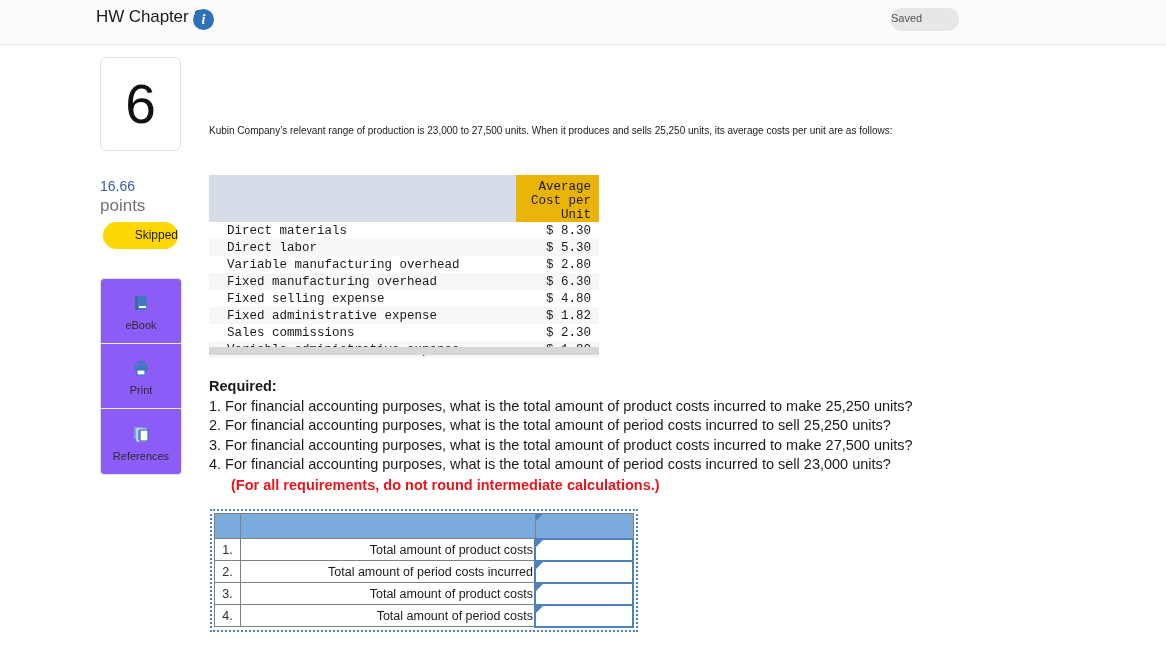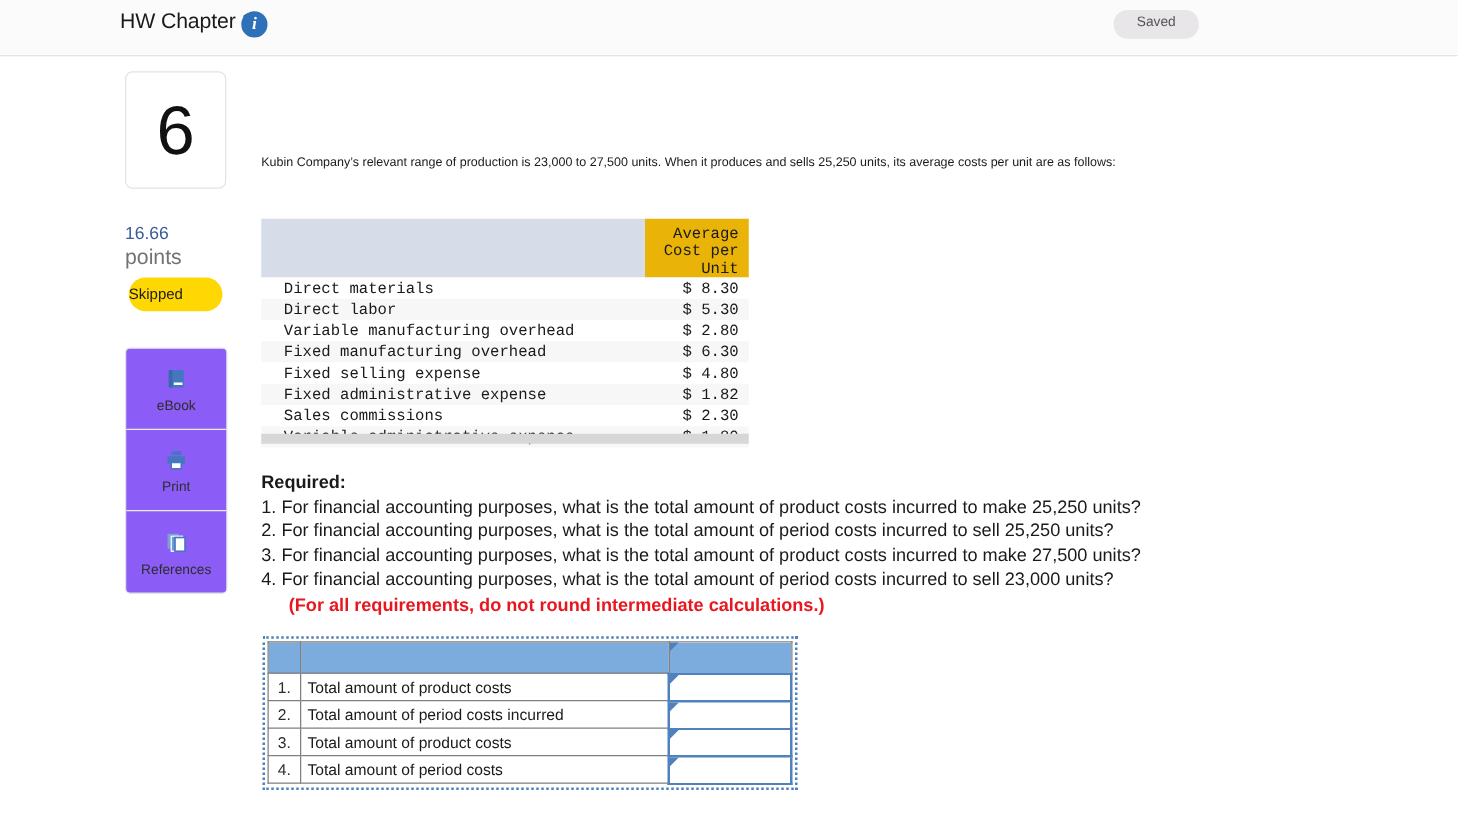--- a/index.html
+++ b/index.html
@@ -54,21 +54,21 @@
   .saved-badge {
     position: absolute;
     left: 891px;
     top: 8px;
     width: 68px;
     height: 23px;
     border-radius: 11px;
     background: #e8e6e8;
     color: #555555;
     font-size: 11px;
-    text-align: center;
+    text-align: left;
     line-height: 21px;
   }
 
   
   .qnum-card {
     position: absolute;
     left: 100px;
     top: 57px;
     width: 81px;
     height: 94px;
@@ -102,21 +102,21 @@
   .skipped-badge {
     position: absolute;
     left: 103px;
     top: 222px;
     width: 75px;
     height: 27px;
     border-radius: 14px;
     background: #ffd803;
     color: #1c1c1c;
     font-size: 12px;
-    text-align: left;
+    text-align: right;
     line-height: 27px;
     cursor: pointer;
   }
 
   .tool-panel {
     position: absolute;
     left: 100px;
     top: 278px;
     width: 82px;
     background: #8b5cf6;
@@ -236,21 +236,21 @@
     border: 1px solid #808080;
     height: 22px;
     box-sizing: border-box;
   }
   .answer-table .hdr td {
     background: #7cabdd;
     height: 25px;
     border: 1px solid #808080;
   }
   .col-num { width: 26px; text-align: center; color: #2b2b2b; }
-  .col-desc { padding-left: 5px; }
+  .col-desc { padding-left: 5px; text-align: right; }
   .col-input {
     width: 98px;
     border: 2px solid #4f81bd !important;
     background: #ffffff;
     position: relative;
     cursor: text;
   }
   .col-input::after {
     content: "";
     position: absolute;

